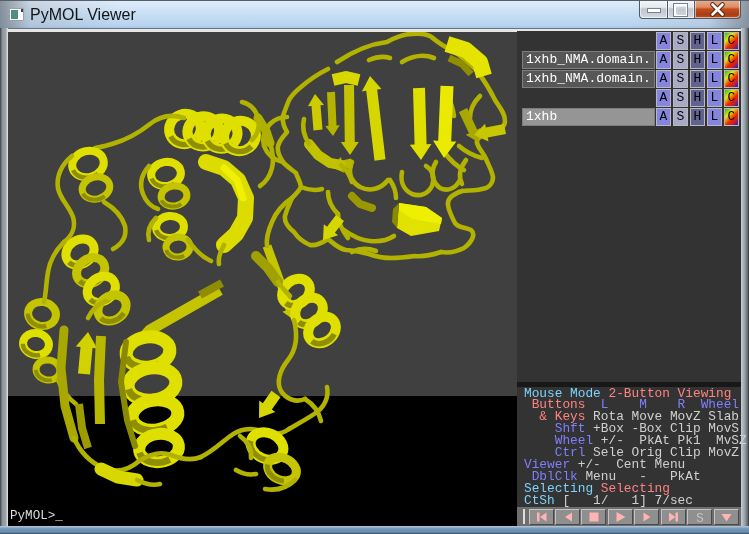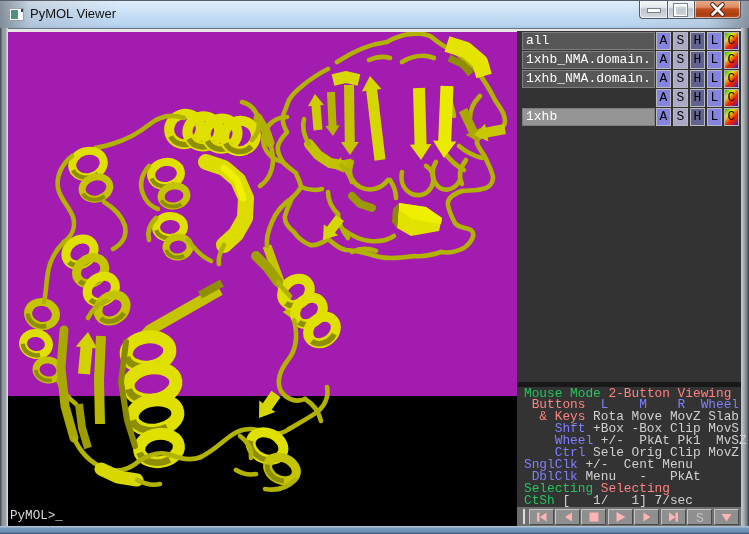--- a/index.html
+++ b/index.html
@@ -9,21 +9,21 @@
  background:linear-gradient(180deg,#e2eefa 0%,#d2e5f7 30%,#c3dcf4 60%,#b9d4f0 90%,#abc6e2 100%);}
 #titlebar::before{content:"";position:absolute;left:0;top:0;width:749px;height:1px;background:#565f6a;z-index:6;}
 #tb-shade{position:absolute;left:0;top:0;width:200px;height:28px;
  background:linear-gradient(90deg,rgba(120,128,138,.85) 0%,rgba(160,170,180,.35) 30px,rgba(255,255,255,0) 120px);}
 #tb-shade2{position:absolute;right:0;top:0;width:120px;height:28px;
  background:linear-gradient(270deg,rgba(120,128,138,.8) 0%,rgba(170,180,190,.3) 40px,rgba(255,255,255,0) 120px);}
 #ticon{position:absolute;left:9px;top:8px;width:13px;height:11px;background:#fcfcfc;
  border:1px solid #9aa0a8;border-radius:1px;}
 #ticon::before{content:"";position:absolute;left:1px;top:1px;width:7px;height:9px;background:#4e8f84;}
 #ticon::after{content:"";position:absolute;right:0px;top:0px;width:2px;height:3px;background:#3a4048;}
-#ttext{position:absolute;left:30px;top:6px;font-size:13px;color:#141414;}
+#ttext{position:absolute;left:30px;top:6px;font-size:16px;color:#141414;}
 
 .cap{position:absolute;top:0;height:19px;box-sizing:border-box;border:1px solid #4e5a66;border-top:none;}
 #bmin{left:639px;width:29px;border-radius:0 0 0 4px;
  background:linear-gradient(180deg,#f6f8fa 0%,#e4e9ee 40%,#bfc7d0 50%,#c9d0d8 80%,#d7dde4 100%);}
 #bmax{left:668px;width:26px;border-left:none;border-right:none;
  background:linear-gradient(180deg,#f6f8fa 0%,#e4e9ee 40%,#bfc7d0 50%,#c9d0d8 80%,#d7dde4 100%);}
 #bclose{left:694px;width:47px;border-radius:0 0 4px 0;
  background:linear-gradient(180deg,#eab091 0%,#dd8a62 40%,#c24e1e 50%,#ab3c12 80%,#bd4f22 100%);}
 .cap .inner{position:absolute;left:0;top:0;right:0;bottom:0;border:1px solid rgba(255,255,255,.55);border-top:none;border-radius:inherit;}
 #gmin{position:absolute;left:8px;top:9px;width:12px;height:3px;background:#fff;outline:1px solid #7a828c;}
@@ -33,40 +33,40 @@
 
 #topline{position:absolute;left:0;top:28px;width:749px;height:1px;background:#6a7480;}
 #topline2{position:absolute;left:0;top:29px;width:749px;height:3px;background:#e6e6e6;}
 #lborder{position:absolute;left:0;top:28px;width:8px;height:498px;
  background:linear-gradient(90deg,#3c4148 0%,#8c949c 30%,#9aa2aa 70%,#e8e8e8 100%);}
 #rborder{position:absolute;left:741px;top:28px;width:8px;height:498px;
  background:linear-gradient(90deg,#c7cdd3 0%,#9aa2aa 45%,#6a7076 80%,#2e3338 100%);}
 #bborder{position:absolute;left:0;top:526px;width:749px;height:8px;
  background:linear-gradient(180deg,#b8c8d8 0%,#7396b8 35%,#6a8fb4 75%,#3a4d60 100%);}
 
-#viewport{position:absolute;left:8px;top:32px;width:509px;height:364px;background:#a21caf;}
+#viewport{position:absolute;left:8px;top:32px;width:509px;height:364px;background:#404040;}
 #prompt{position:absolute;left:2px;top:476.5px;font-family:"Liberation Mono",monospace;font-size:12.6px;color:#dadada;}
 
 #panel{position:absolute;left:517px;top:31px;width:224px;height:495px;background:#333333;}
 .row{position:absolute;left:5px;width:219px;height:18px;}
 .rname{position:absolute;left:0;top:0;width:128px;height:16px;background:#575757;
  border:1px solid #7e7e7e;color:#fff;font-family:"Liberation Mono",monospace;font-size:13px;
  line-height:16px;padding-left:3px;overflow:hidden;white-space:nowrap;}
 .rname.sel{background:#959595;}
 .pb{position:absolute;top:0;width:13px;height:16px;border:1px solid #b8b8c0;
  color:#000;font-family:"Liberation Mono",monospace;font-size:13px;line-height:16px;text-align:center;}
 .pbA{left:134px;background:#8585e0;}
 .pbS{left:151px;background:#aaaac6;}
 .pbH{left:168px;background:#62628e;}
 .pbL{left:185px;background:#8585e0;}
 .pbC{left:202px;background:linear-gradient(135deg,#22bb22 0%,#e8e800 30%,#ee2200 60%,#cc2222 75%,#2222cc 100%);}
 
 #mmtext{position:absolute;left:7px;top:356.5px;font-family:"Liberation Mono",monospace;
  font-size:12.8px;line-height:11.9px;white-space:pre;color:#d0d0d0;}
-#mmtext .g{color:#22c55e;}
+#mmtext .g{color:#7dd3fc;}
 #mmtext .s{color:#ff8282;}
 #mmtext .b{color:#7f7fff;font-family:Liberation Mono, monospace;}
 #sep{position:absolute;left:0;top:351px;width:224px;height:5px;background:#181818;}
 
 #vcr{position:absolute;left:0;top:475.5px;width:224px;height:19.5px;background:#6e6e6e;}
 #vcrhandle{position:absolute;left:5.5px;top:2px;width:2px;height:15.5px;background:#dedede;}
 .vb{position:absolute;top:2px;width:25px;height:16px;background:#8f8f8f;
  border-top:1px solid #c4c4c4;border-left:1px solid #c4c4c4;border-right:1px solid #4a4a4a;border-bottom:1px solid #4a4a4a;box-sizing:border-box;}
 </style>
 </head>
@@ -287,21 +287,20 @@
         </svg></div>
     </div>
   <div id="topline"></div>
     <div id="topline2"></div>
   <div id="lborder"></div>
     <div id="rborder"></div>
     <div id="bborder"></div>
 
   <div id="panel">
     <div class="row" style="top:1px">
-      <div class="rname">all</div>
       <div class="pb pbA">A</div>
         <div class="pb pbS">S</div>
         <div class="pb pbH">H</div>
         <div class="pb pbL">L</div>
         <div class="pb pbC">C</div>
     </div>
     <div class="row" style="top:20px">
       <div class="rname">1xhb_NMA.domain.</div>
       <div class="pb pbA">A</div>
         <div class="pb pbS">S</div>
@@ -332,21 +331,21 @@
         <div class="pb pbL">L</div>
         <div class="pb pbC">C</div>
     </div>
     <div id="sep"></div>
     <div id="mmtext"><span class="g">Mouse Mode</span> <span class="s">2-Button Viewing</span>
 <span class="s"> Buttons</span>  <span class="b">L    M    R  Wheel</span>
 <span class="s">  &amp; Keys</span> Rota Move MovZ Slab
     <span class="b">Shft</span> +Box -Box Clip MovS
     <span class="b">Wheel</span> +/-  PkAt Pk1  MvSZ
     <span class="b">Ctrl</span> Sele Orig Clip MovZ
-<span class="b">SnglClk</span> +/-  Cent Menu
+<span class="b">Viewer</span> +/-  Cent Menu
  <span class="b">DblClk</span> Menu   -   PkAt
 <span class="g">Selecting</span> <span class="s">Selecting</span>
 <span class="g">CtSh</span> [   1/   1] 7/sec</div>
     <div id="vcr">
       <div id="vcrhandle"></div>
       <div class="vb" style="left:11.5px"></div>
       <div class="vb" style="left:38px"></div>
       <div class="vb" style="left:64.4px"></div>
       <div class="vb" style="left:90.8px"></div>
       <div class="vb" style="left:117.3px"></div>

